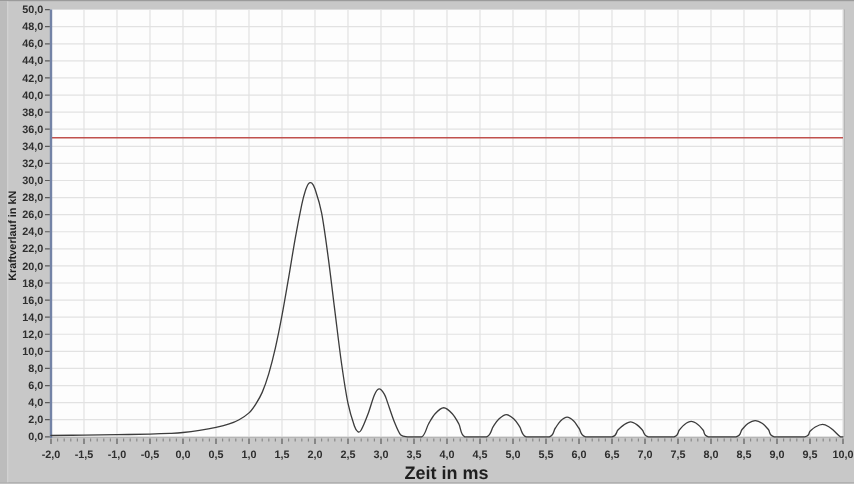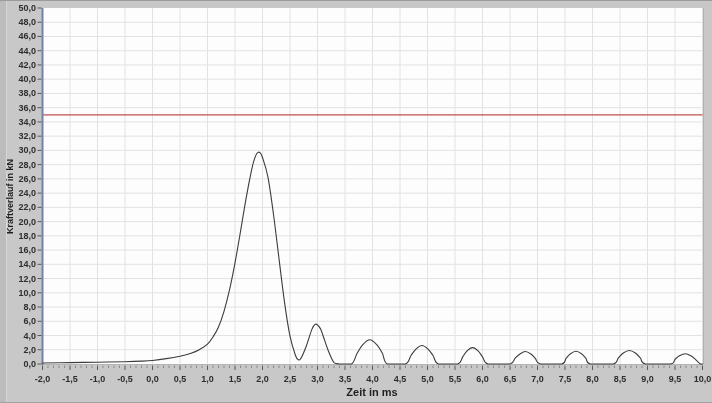--- a/index.html
+++ b/index.html
@@ -25,21 +25,21 @@
   .y-axis-title-wrap{
     position:absolute;left:5px;top:0;bottom:10px;
     display:flex;align-items:center;
   }
   .y-axis-title{
     writing-mode:vertical-rl;transform:rotate(180deg);
     font-size:9px;font-weight:bold;color:#1f1f1f;white-space:nowrap;
   }
   .x-axis-title{
     position:absolute;left:42px;top:385px;width:660px;
-    text-align:center;font-size:11px;font-weight:bold;color:#1f1f1f;
+    text-align:center;font-size:15px;font-weight:bold;color:#1f1f1f;
   }
 </style>
 </head>
 <body>
 
 <div class="panel">
   <div class="left-bevel"></div>
 
   <svg id="chart-svg" class="chart-svg" width="712" height="403" viewBox="0 0 712 403">
       <rect x="42.5" y="7" width="660" height="356" fill="#fdfdfd"></rect>

